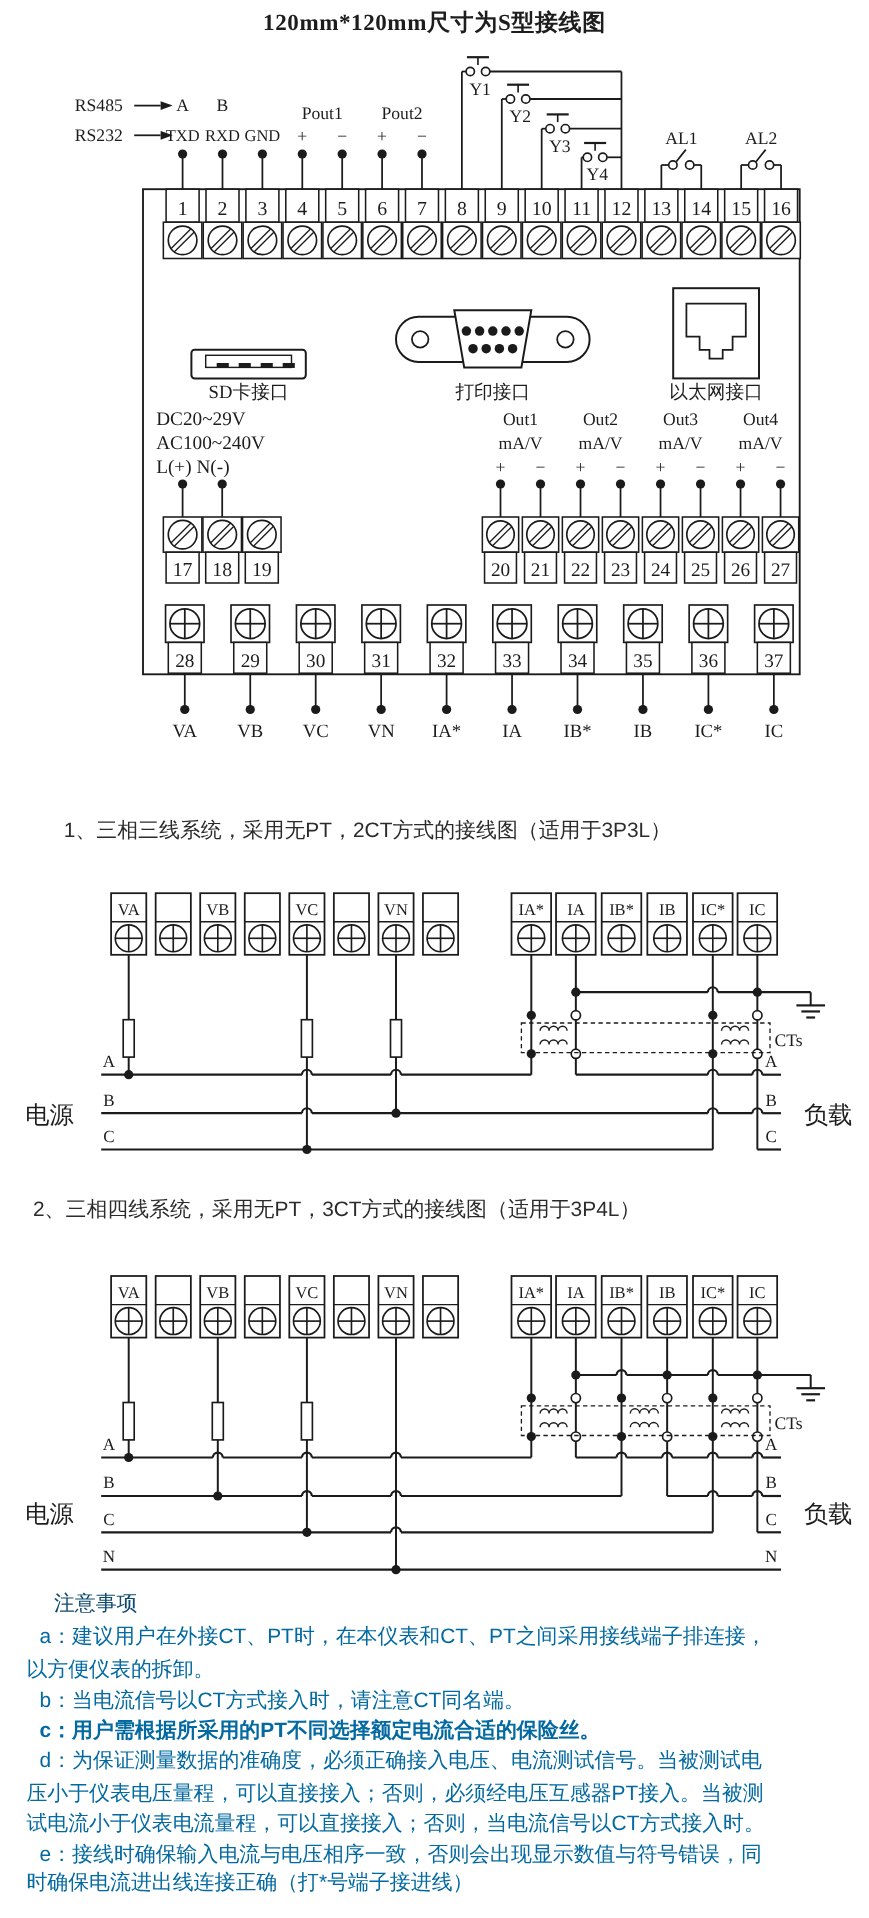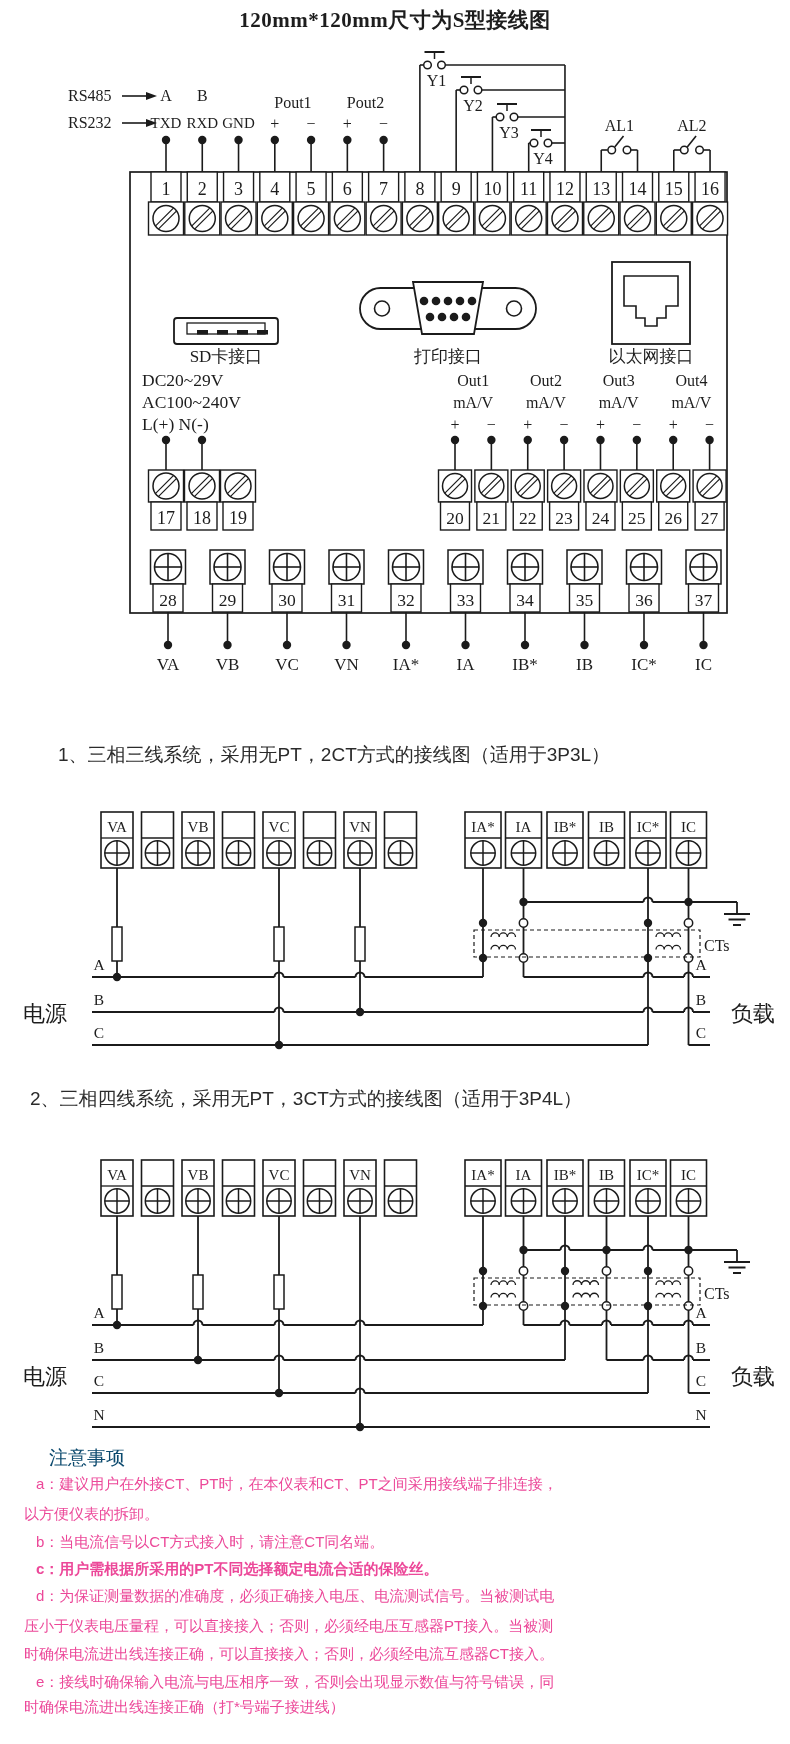--- a/index.html
+++ b/index.html
@@ -5,21 +5,21 @@
   html,body{margin:0;padding:0;background:#ffffff;}
   .page{position:relative;width:758px;height:1744px;background:#fff;overflow:hidden;
         font-family:"Liberation Sans",sans-serif;color:#222;padding-left:44px;}
   svg{position:absolute;left:0;top:0;}
   .title{position:absolute;top:6px;left:0;width:790px;text-align:center;
          font-family:"Liberation Serif",serif;font-size:21px;font-weight:600;
          color:#1d1d1d;letter-spacing:.5px;}
   .heading{position:absolute;left:30px;font-size:19px;font-weight:500;color:#2b2b2b;white-space:nowrap;}
   #h1{top:742px;margin-left:28px;} #h2{top:1086px;}
   .notes-title{position:absolute;left:49px;top:1445px;font-size:19px;color:#0c4a6e;}
-  .note-line{position:absolute;font-size:15px;color:#ec4899;white-space:nowrap;}
+  .note-line{position:absolute;font-size:19px;color:#0369a1;white-space:nowrap;}
   .note-line.ind{left:36px;} .note-line.noind{left:24px;}
 </style>
 </head>
 <body>
 
 <div class="page">
   <div class="title">120mm*120mm尺寸为S型接线图</div>
   <svg id="diagram" width="790" height="1744" viewBox="0 0 790 1744">
       <g>
         <g>
@@ -816,17 +816,17 @@
   <div class="heading" id="h1">1、三相三线系统，采用无PT，2CT方式的接线图（适用于3P3L）</div>
   <div class="heading" id="h2">2、三相四线系统，采用无PT，3CT方式的接线图（适用于3P4L）</div>
   <div class="notes-title">注意事项</div>
   <div id="notes-lines">
       <div class="note-line ind" style="top: 1475px;">a：建议用户在外接CT、PT时，在本仪表和CT、PT之间采用接线端子排连接，</div>
       <div class="note-line noind" style="top: 1505px;">以方便仪表的拆卸。</div>
       <div class="note-line ind" style="top: 1533px;">b：当电流信号以CT方式接入时，请注意CT同名端。</div>
       <div class="note-line ind" style="top: 1560px; font-weight: bold;">c：用户需根据所采用的PT不同选择额定电流合适的保险丝。</div>
       <div class="note-line ind" style="top: 1587px;">d：为保证测量数据的准确度，必须正确接入电压、电流测试信号。当被测试电</div>
       <div class="note-line noind" style="top: 1617px;">压小于仪表电压量程，可以直接接入；否则，必须经电压互感器PT接入。当被测</div>
-      <div class="note-line noind" style="top: 1645px;">时确保电流进出线连接正确，可以直接接入；否则，必须经电流互感器CT接入。</div>
+      <div class="note-line noind" style="top: 1645px;">试电流小于仪表电流量程，可以直接接入；否则，当电流信号以CT方式接入时。</div>
       <div class="note-line ind" style="top: 1673px;">e：接线时确保输入电流与电压相序一致，否则会出现显示数值与符号错误，同</div>
       <div class="note-line noind" style="top: 1698px;">时确保电流进出线连接正确（打*号端子接进线）</div>
     </div>
 </div>
 
 </body></html>

